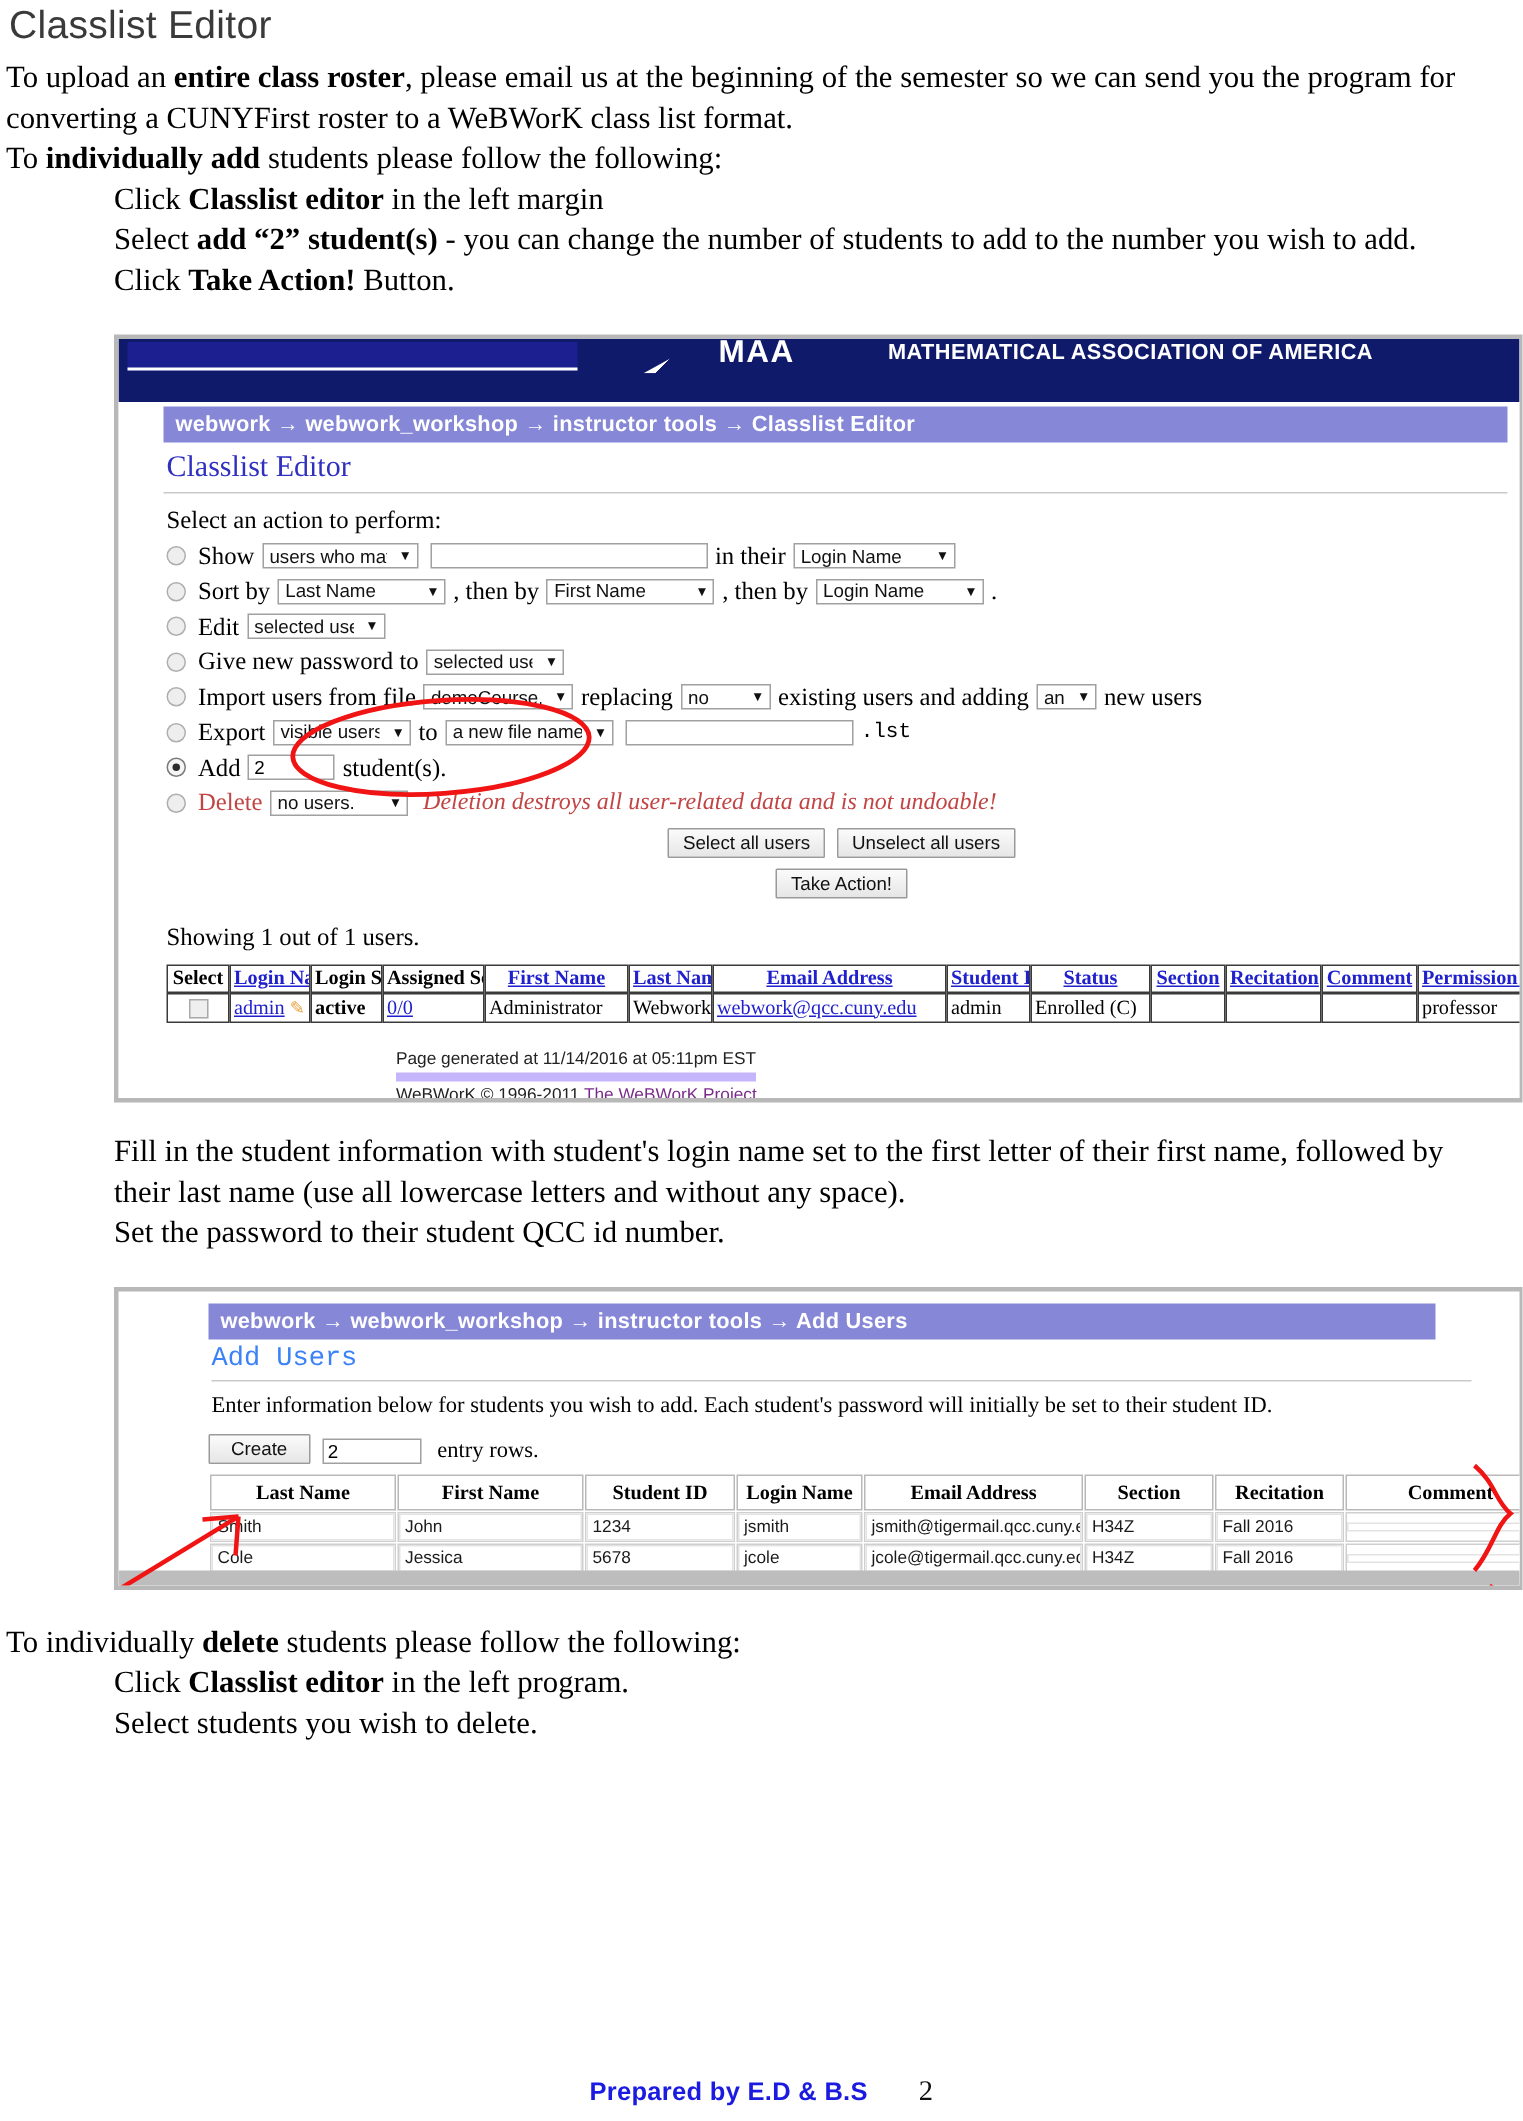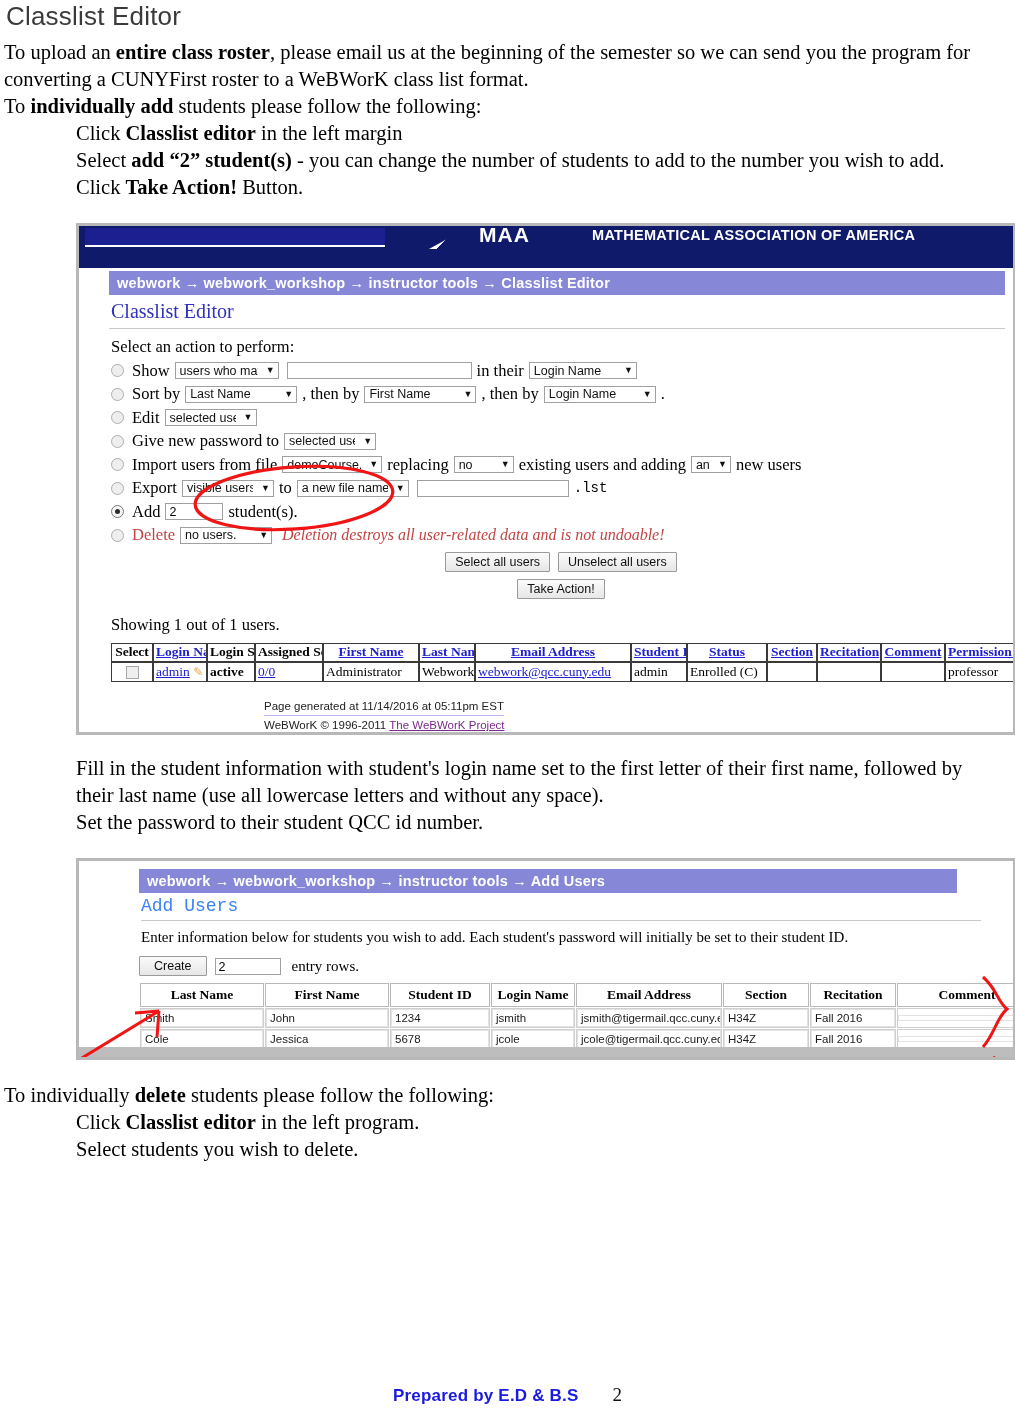--- a/index.html
+++ b/index.html
@@ -267,21 +267,21 @@
   .pencil { color: #e8a33d; font-size: 12px; }
 
   .ww-footer {
     margin: 16px 0 0 155px;
     font-family: "Liberation Sans", sans-serif;
     font-size: 11.5px;
     color: #222;
     line-height: 1.45;
   }
   .ww-footer .gen {
-    border-bottom: 1px solid #c4b5fd;
+    border-bottom: 6px solid #c4b5fd;
     display: inline-block;
     padding-bottom: 1px;
     margin-bottom: 1px;
   }
   .ww-footer a { color: #7a2a8a; text-decoration: underline; }
 
   
   .shot-2 {
     margin: 22px 0 0 72px;
     width: 940px;
@@ -291,21 +291,21 @@
   }
   .shot-2 .inner { padding: 6px 0 0 60px; }
   .au-h1 {
     color: #3b82f6;
     font-size: 18px;
     padding: 3px 0 2px 2px;
     font-family: Liberation Mono, monospace;
   }
   .au-note { font-size: 15px; margin: 8px 0 10px 2px; }
   .create-row {
-    display: flex; align-items: center;
+    display: flex; align-items: flex-end;
     font-size: 15px;
   }
   table.au {
     border-collapse: separate;
     border-spacing: 1px;
     width: 858px;
     margin: 6px 0 0 0;
     table-layout: fixed;
     font-size: 13px;
   }

